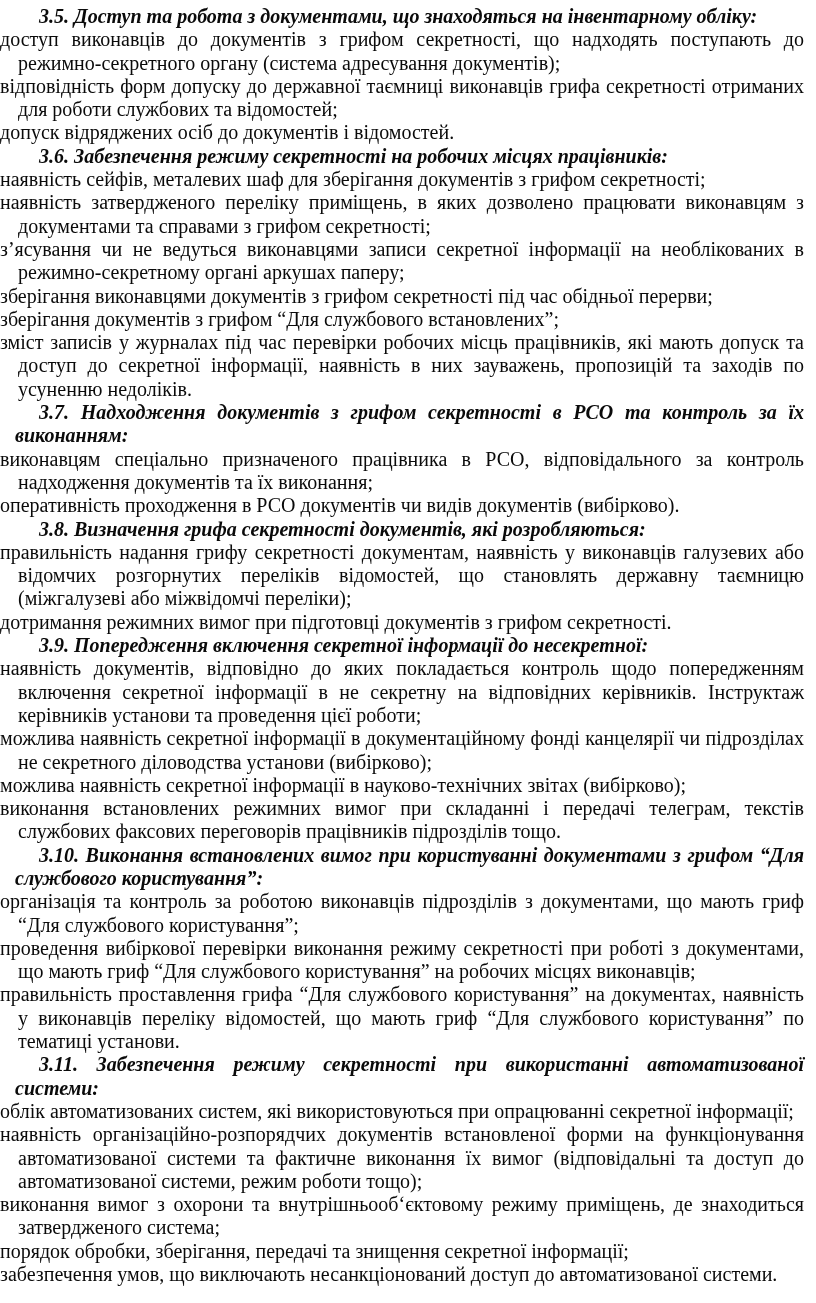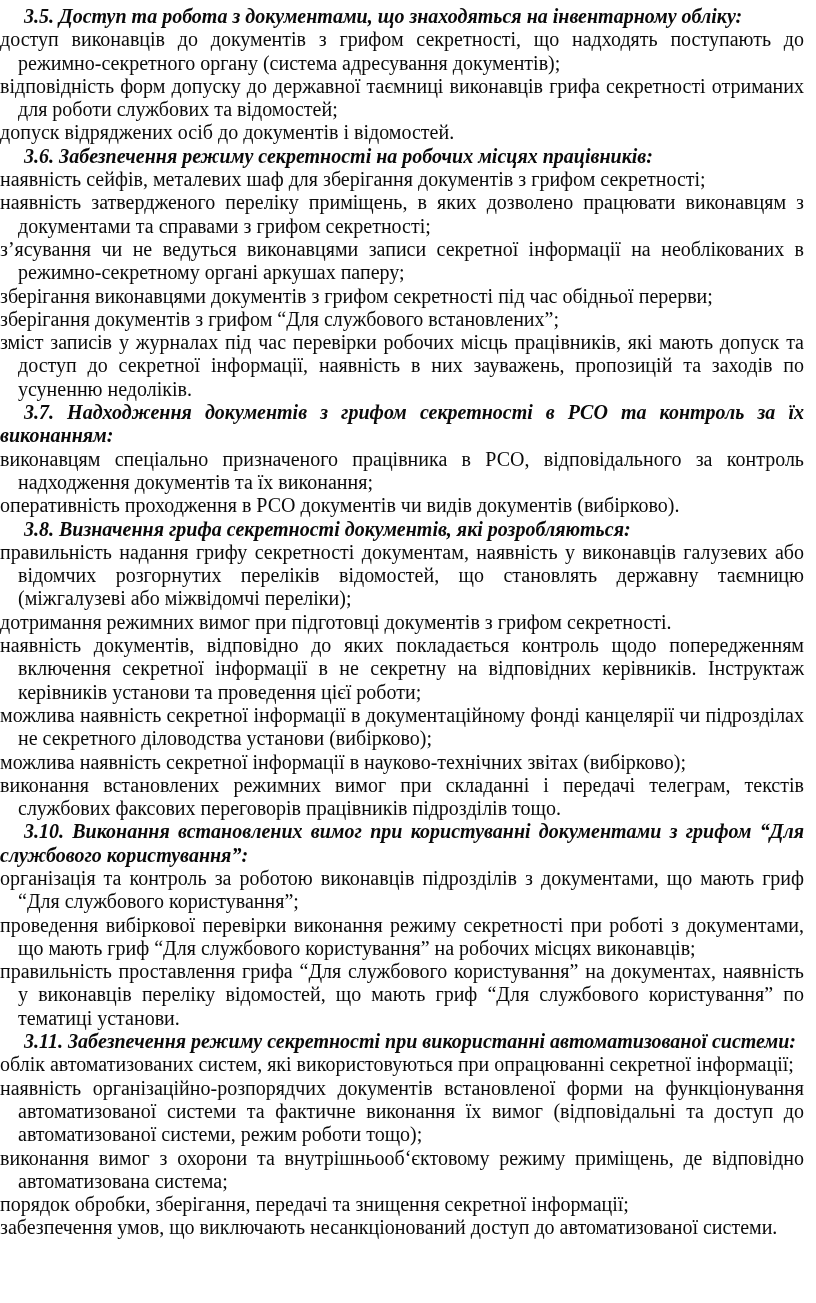--- a/index.html
+++ b/index.html
@@ -19,21 +19,21 @@
     line-height: 23.3px;
     -webkit-font-smoothing: antialiased;
   }
   p { margin: 0; text-align: justify; }
   .heading {
     font-weight: 700;
     font-style: italic;
   }
   
   .h-indent {
-    padding-left: 0;
+    padding-left: 15px;
     text-indent: 24px;
   }
   .item {
     padding-left: 18px;
     text-indent: -18px;
   }
 </style>
 </head>
 <body>
 
@@ -62,35 +62,36 @@
     <p class="item">оперативність проходження в РСО документів чи видів документів (вибірково).</p>
   </section>
 
   <section>
     <p class="heading h-indent">3.8. Визначення грифа секретності документів, які розробляються:</p>
     <p class="item">правильність надання грифу секретності документам, наявність у виконавців галузевих або відомчих розгорнутих переліків відомостей, що становлять державну таємницю (міжгалузеві або міжвідомчі переліки);</p>
     <p class="item">дотримання режимних вимог при підготовці документів з грифом секретності.</p>
   </section>
 
   <section>
+    <p class="heading h-indent">3.9. Попередження включення секретної інформації до несекретної:</p>
     <p class="item">наявність документів, відповідно до яких покладається контроль щодо попередженням включення секретної інформації в не секретну на відповідних керівників. Інструктаж керівників установи та проведення цієї роботи;</p>
     <p class="item">можлива наявність секретної інформації в документаційному фонді канцелярії чи підрозділах не секретного діловодства установи (вибірково);</p>
     <p class="item">можлива наявність секретної інформації в науково-технічних звітах (вибірково);</p>
     <p class="item">виконання встановлених режимних вимог при складанні і передачі телеграм, текстів службових факсових переговорів працівників підрозділів тощо.</p>
   </section>
 
   <section>
     <p class="heading h-indent">3.10. Виконання встановлених вимог при користуванні документами з грифом “Для службового користування”:</p>
     <p class="item">організація та контроль за роботою виконавців підрозділів з документами, що мають гриф “Для службового користування”;</p>
     <p class="item">проведення вибіркової перевірки виконання режиму секретності при роботі з документами, що мають гриф “Для службового користування” на робочих місцях виконавців;</p>
     <p class="item">правильність проставлення грифа “Для службового користування” на документах, наявність у виконавців переліку відомостей, що мають гриф “Для службового користування” по тематиці установи.</p>
   </section>
 
   <section>
     <p class="heading h-indent">3.11. Забезпечення режиму секретності при використанні автоматизованої системи:</p>
     <p class="item">облік автоматизованих систем, які використовуються при опрацюванні секретної інформації;</p>
     <p class="item">наявність організаційно-розпорядчих документів встановленої форми на функціонування автоматизованої системи та фактичне виконання їх вимог (відповідальні та доступ до автоматизованої системи, режим роботи тощо);</p>
-    <p class="item">виконання вимог з охорони та внутрішньооб‘єктовому режиму приміщень, де відповідно автоматизована система;</p>
+    <p class="item">виконання вимог з охорони та внутрішньооб‘єктовому режиму приміщень, де знаходиться затвердженого система;</p>
     <p class="item">порядок обробки, зберігання, передачі та знищення секретної інформації;</p>
     <p class="item">забезпечення умов, що виключають несанкціонований доступ до автоматизованої системи.</p>
   </section>
 
 </div>
 
 </body></html>

